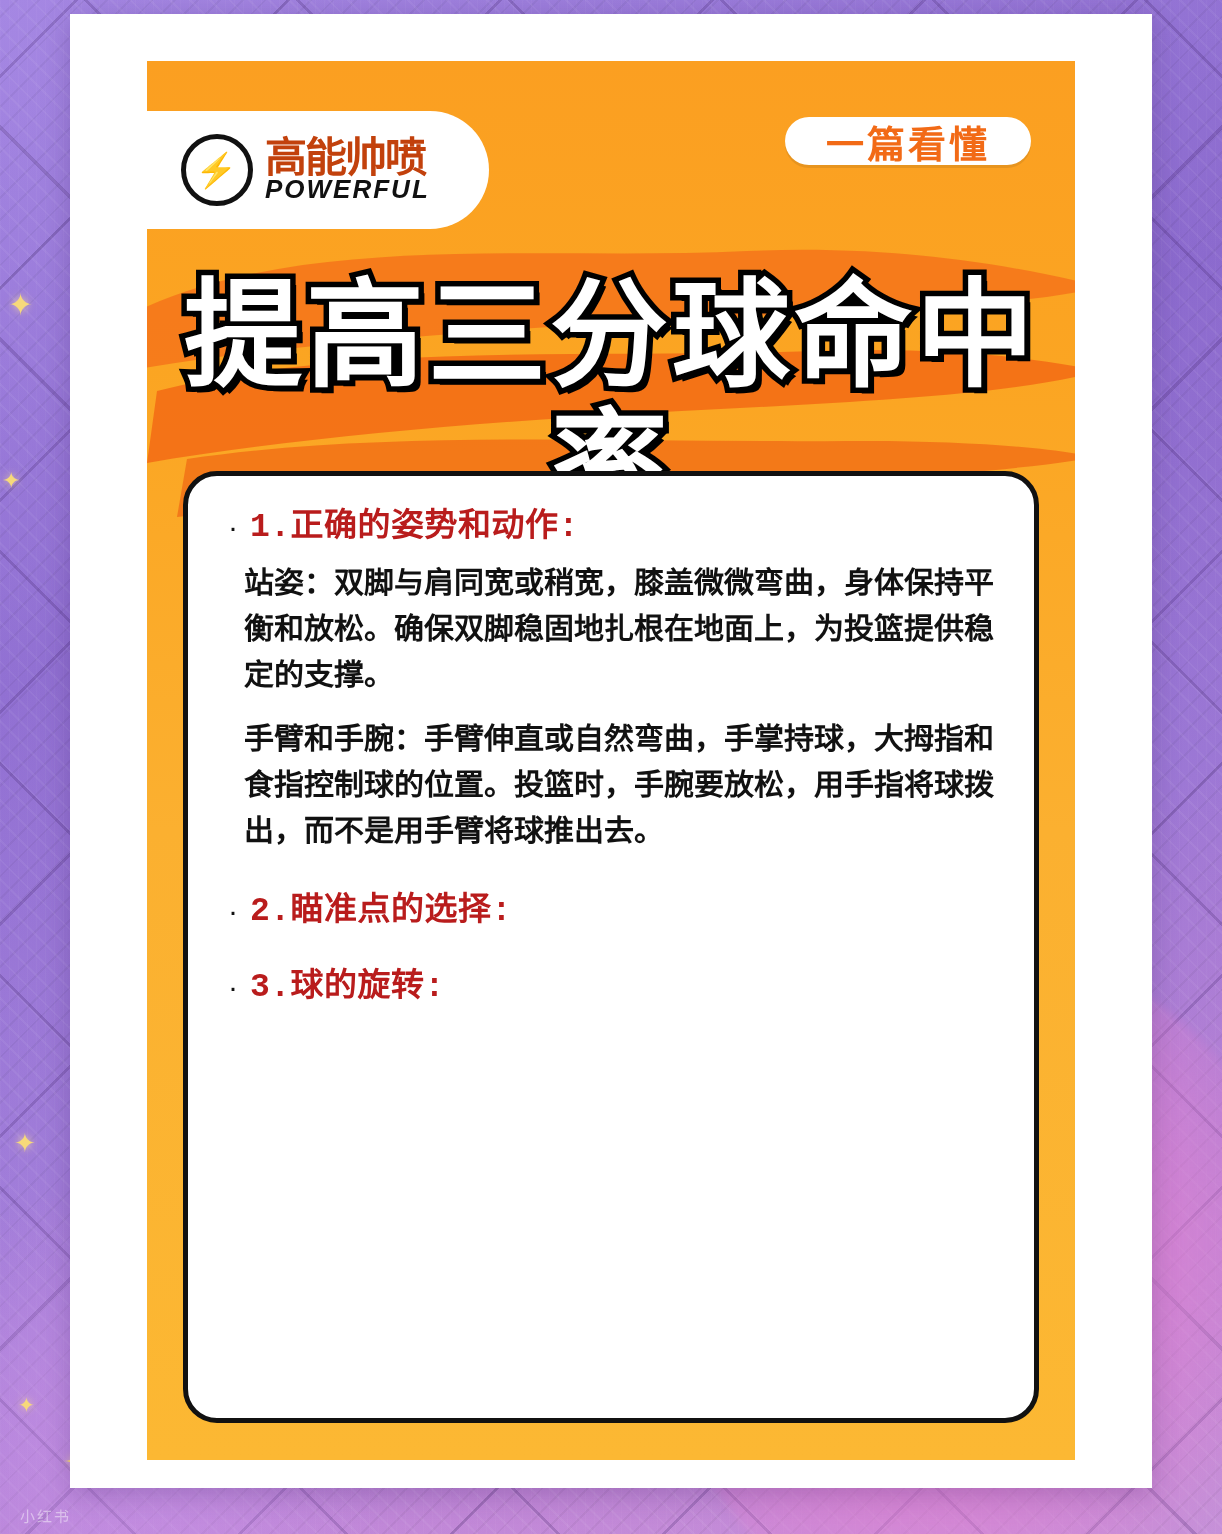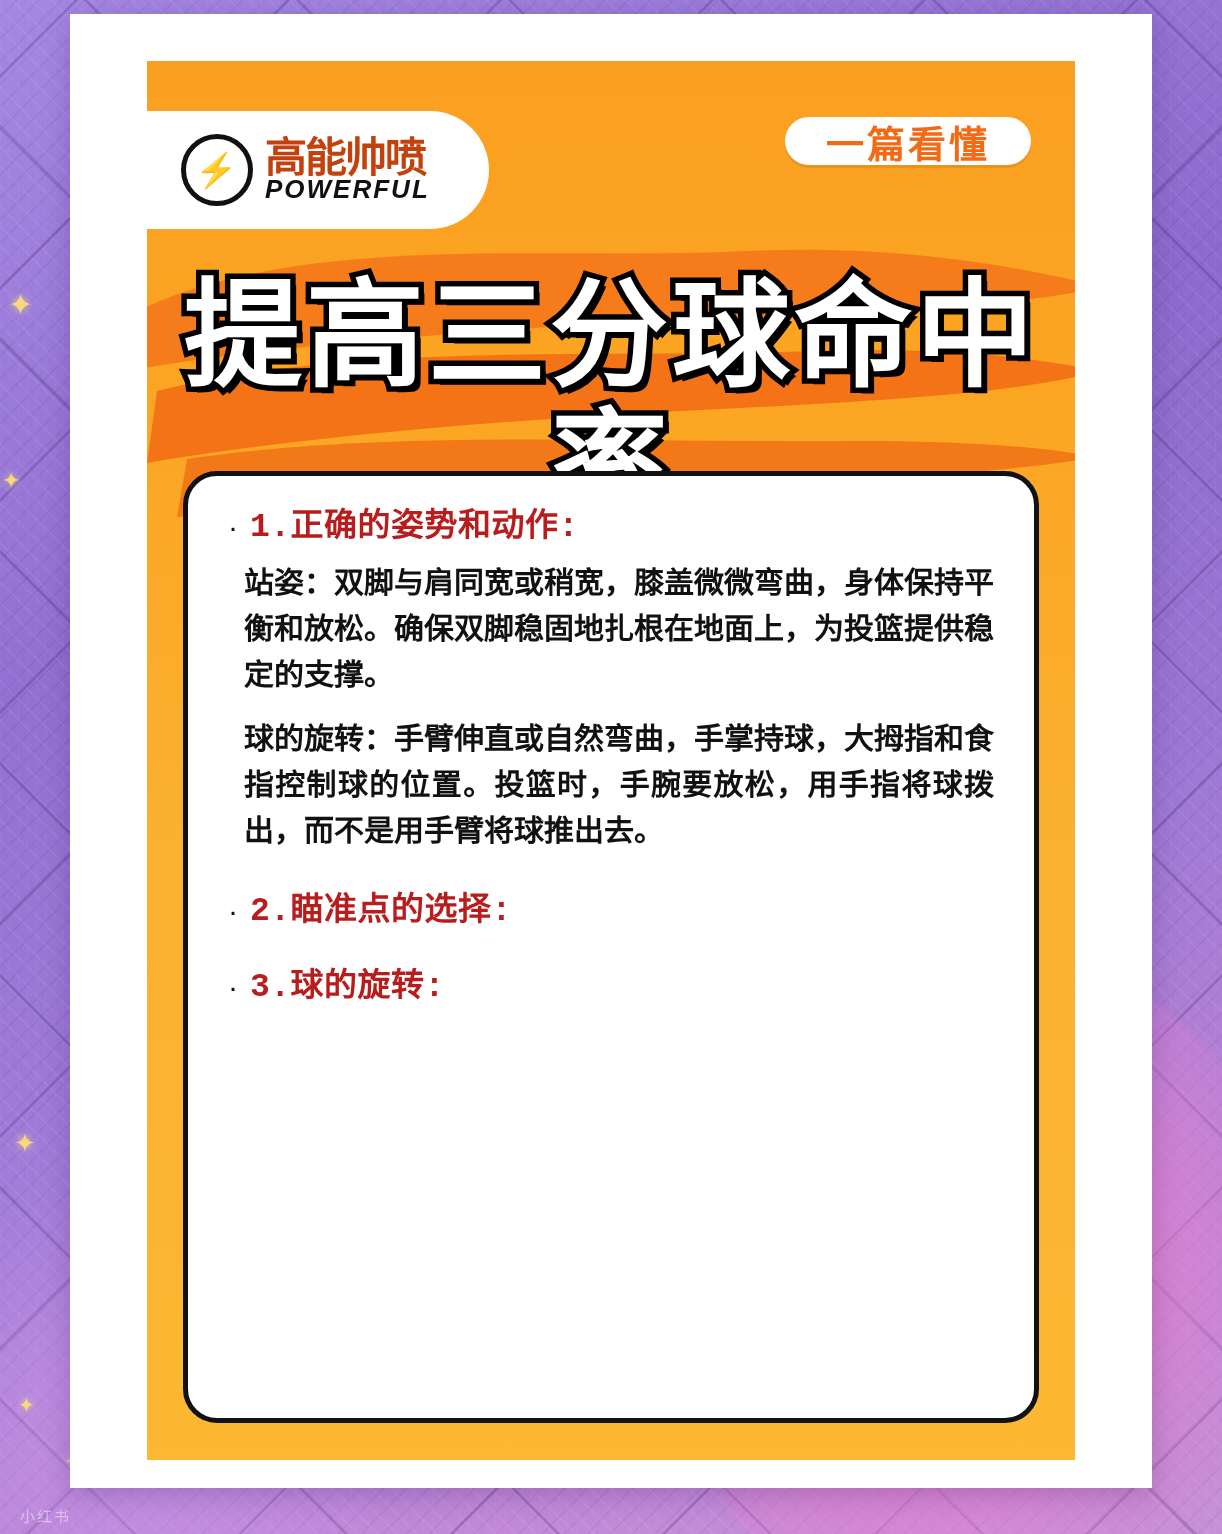--- a/index.html
+++ b/index.html
@@ -295,21 +295,21 @@
     <div class="title">提高三分球命中率</div>
 
     <div class="content-card">
 
       <div class="section">
         <div class="section-head">
           <div class="bullet">·</div>
           <div class="section-title">1.正确的姿势和动作:</div>
         </div>
         <p class="para"><span class="lead">站姿：</span><span>双脚与肩同宽或稍宽，膝盖微微弯曲，身体保持平衡和放松。确保双脚稳固地扎根在地面上，为投篮提供稳定的支撑。</span></p>
-        <p class="para"><span class="lead">球的旋转：</span><span>手臂伸直或自然弯曲，手掌持球，大拇指和食指控制球的位置。投篮时，手腕要放松，用手指将球拨出，而不是用手臂将球推出去。</span></p>
+        <p class="para"><span class="lead">手臂和手腕：</span><span>手臂伸直或自然弯曲，手掌持球，大拇指和食指控制球的位置。投篮时，手腕要放松，用手指将球拨出，而不是用手臂将球推出去。</span></p>
       </div>
 
       <div class="section">
         <div class="section-head">
           <div class="bullet">·</div>
           <div class="section-title">2.瞄准点的选择:</div>
         </div>
       </div>
 
       <div class="section">

